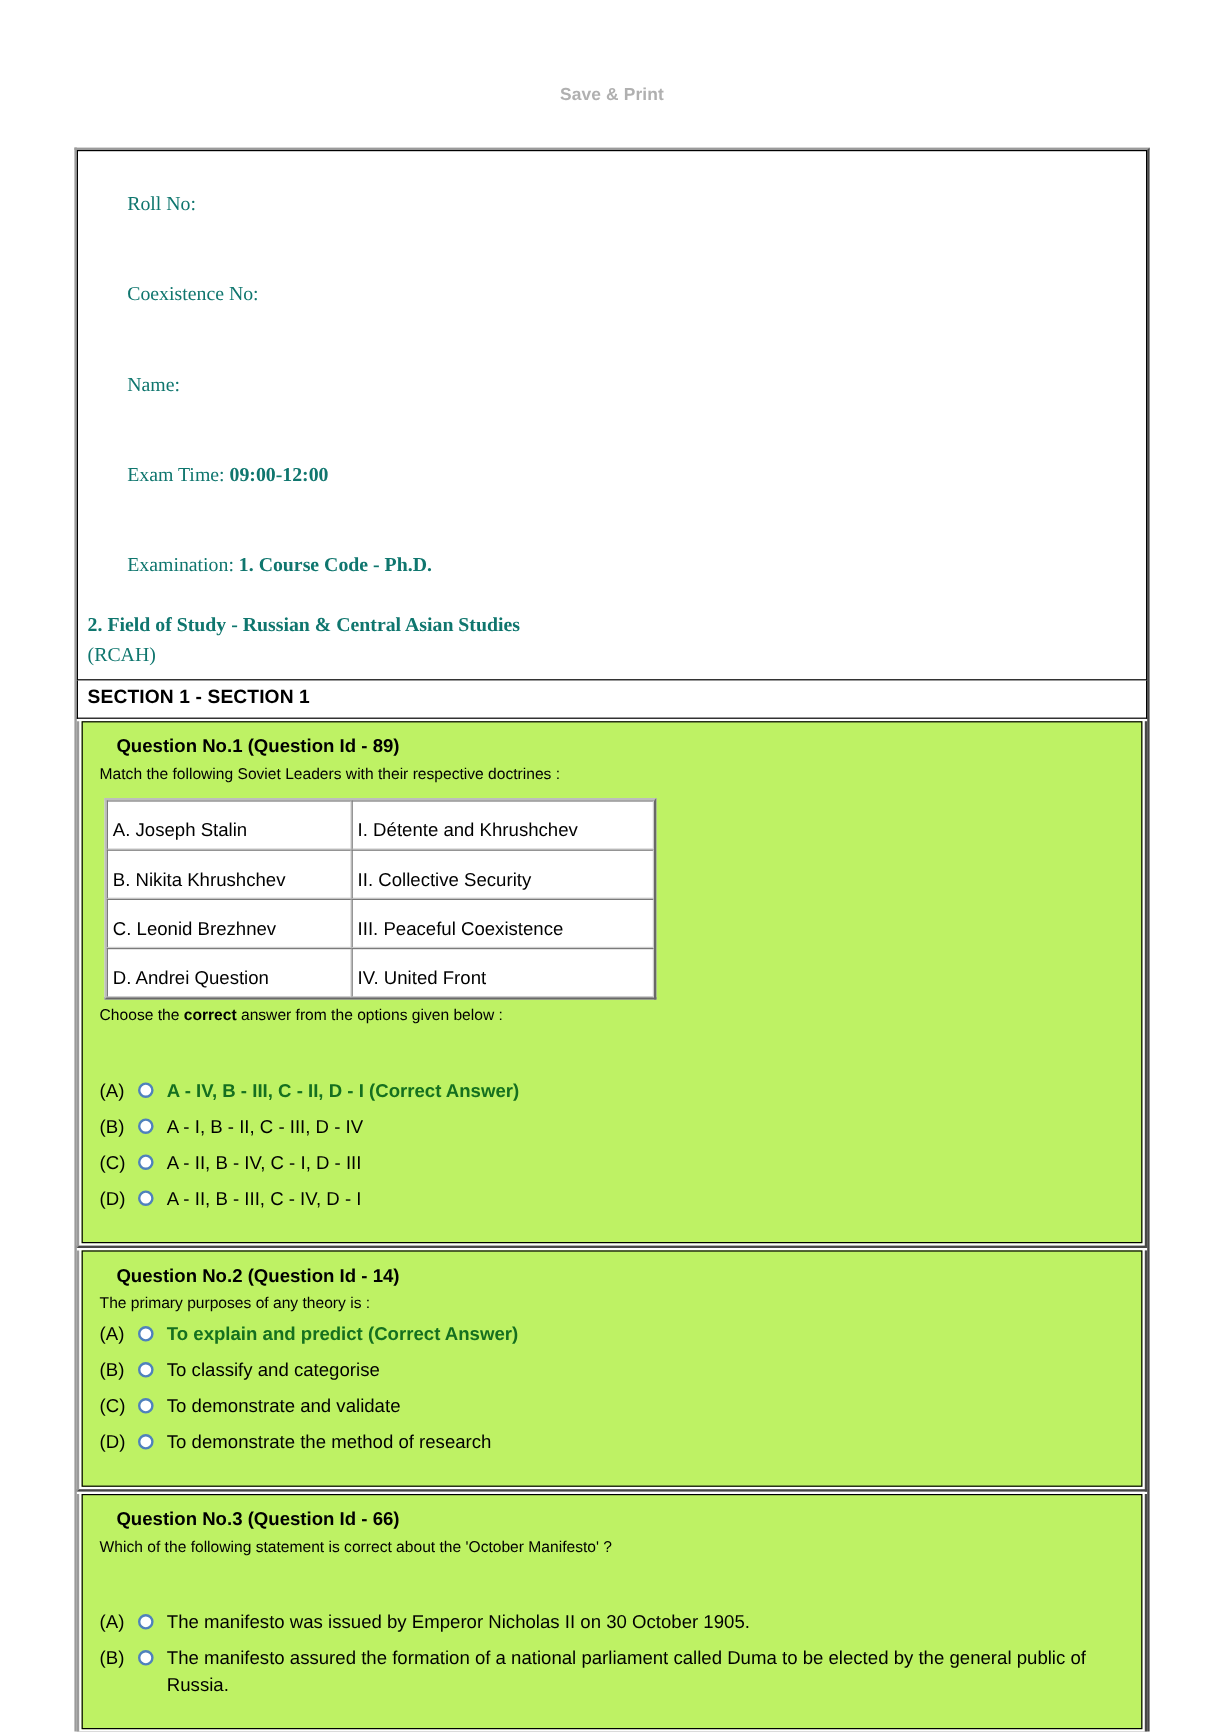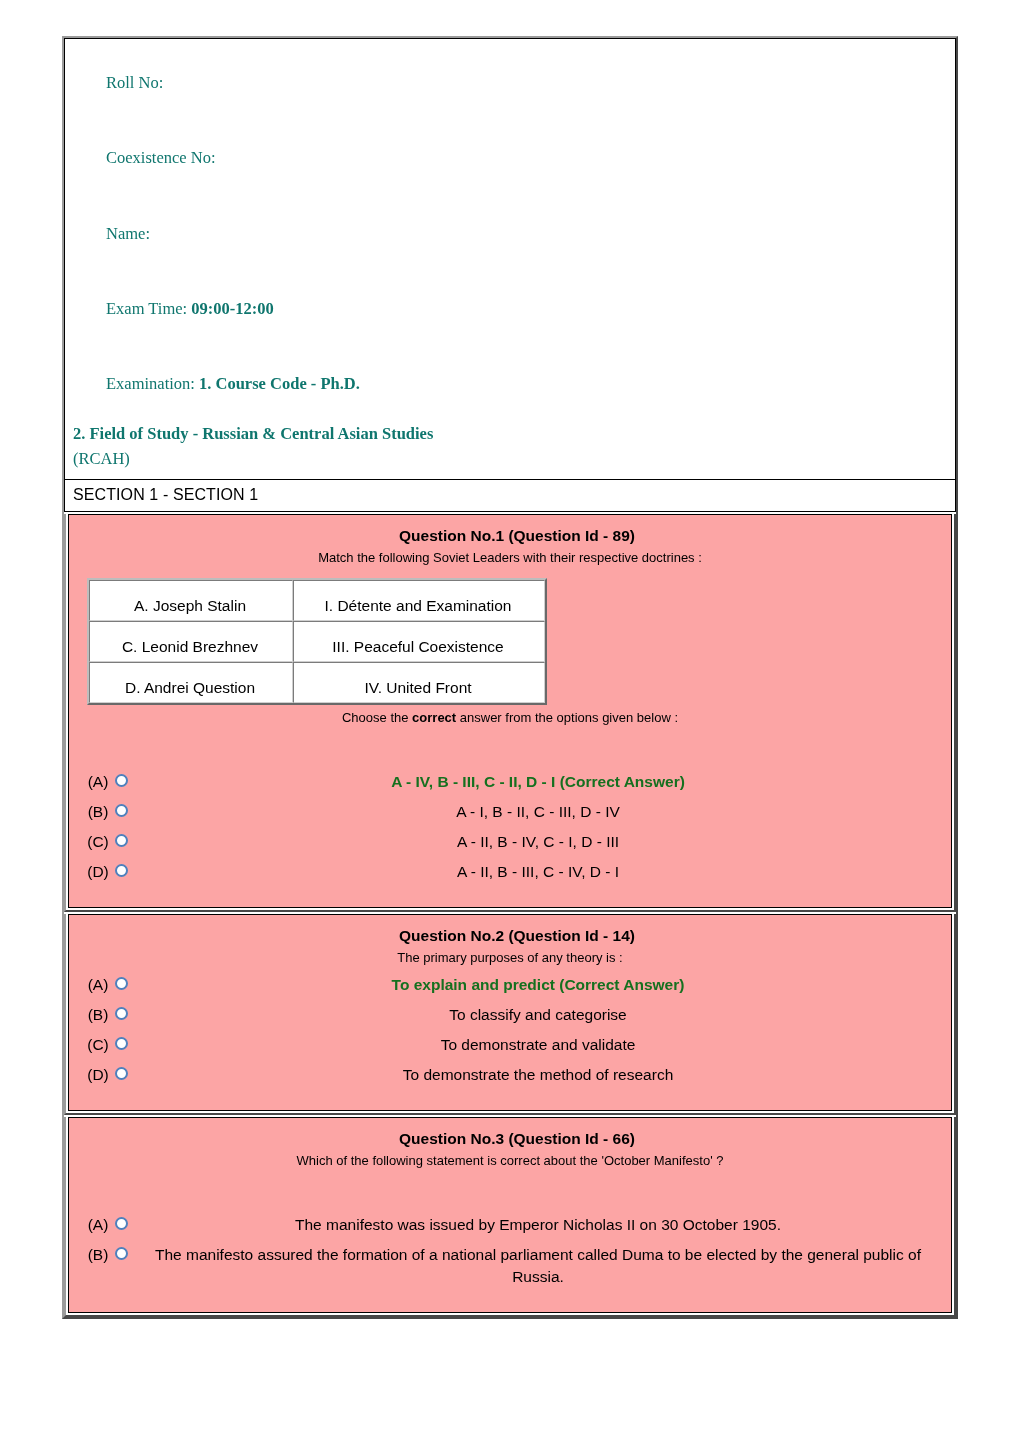--- a/index.html
+++ b/index.html
@@ -57,40 +57,39 @@
   .info-line .val { font-weight: bold; }
   .info-cont { font-weight: bold; }
   .info-cont.plain { font-weight: normal; }
 
   
   .section-bar {
     border: 1px solid #000;
     border-top: none;
     padding: 6px 8px 7px 8px;
     font-size: 16px;
-    font-weight: normal;
+    font-weight: bold;
     font-family: "Liberation Sans", sans-serif;
     color: #000;
     letter-spacing: 0.1px;
   }
 
   
   .q-outer {
     border: 2px outset #9b9b9b;
     border-top: none;
     padding: 0;
     box-sizing: border-box;
   }
   .q-box {
     border: 1px solid #000;
     margin: 2px;
     padding: 10px 14px 16px 14px;
     box-sizing: border-box;
-    background: #fca5a5;
-    text-align: center;
+    background: #bef264;
   }
   .q-title {
     font-size: 15.5px;
     font-weight: bold;
     color: #000;
     margin: 2px 0 4px 14px;
     font-family: "Liberation Sans", sans-serif;
   }
   .q-text {
     font-size: 13px;
@@ -154,20 +153,21 @@
   .opt-text.correct {
     color: #15701f;
     font-weight: bold;
   }
 </style>
 </head>
 <body>
 
 <div class="page">
 
+  <div class="print-header">Save &amp; Print</div>
 
   <div class="exam-frame">
 
     <div class="info-box">
       <div class="info-line">
         <span class="lbl">Roll No:</span>
       </div>
       <div class="info-line">
         <span class="lbl">Coexistence No:</span>
       </div>
@@ -189,21 +189,25 @@
     <div class="q-outer">
       <div class="q-box">
         <div class="q-title">Question No.1 (Question Id - 89)</div>
         <div class="q-text">Match the following Soviet Leaders with their respective doctrines :</div>
 
         <div class="match-wrap">
           <table class="match">
             <tbody>
               <tr>
                 <td class="col-left">A.  Joseph Stalin</td>
-                <td class="col-right">I.  Détente and Examination</td>
+                <td class="col-right">I.  Détente and Khrushchev</td>
+              </tr>
+              <tr>
+                <td class="col-left">B.  Nikita Khrushchev</td>
+                <td class="col-right">II.  Collective Security</td>
               </tr>
               <tr>
                 <td class="col-left">C.  Leonid Brezhnev</td>
                 <td class="col-right">III.  Peaceful Coexistence</td>
               </tr>
               <tr>
                 <td class="col-left">D.  Andrei Question</td>
                 <td class="col-right">IV.  United Front</td>
               </tr>
             </tbody>

